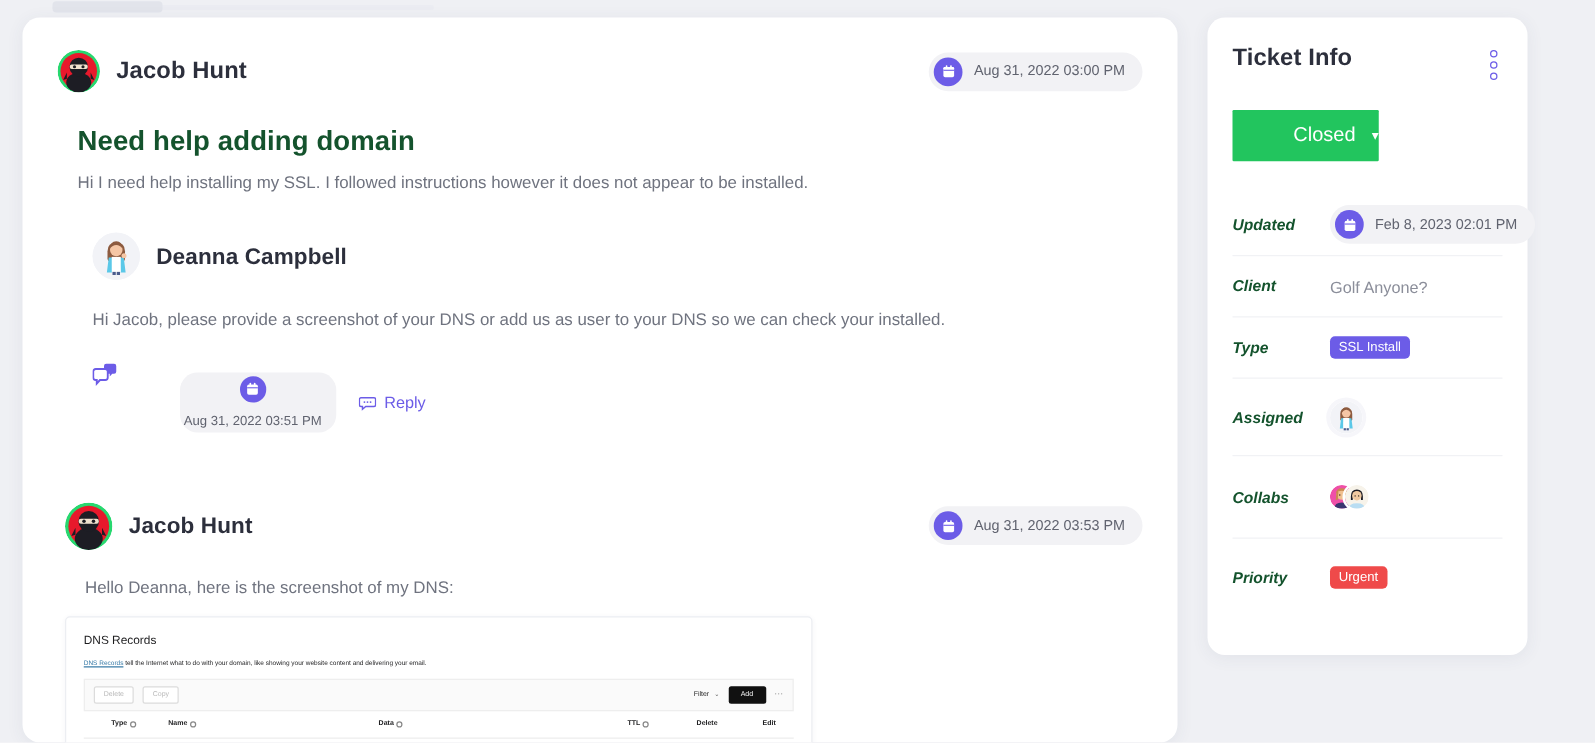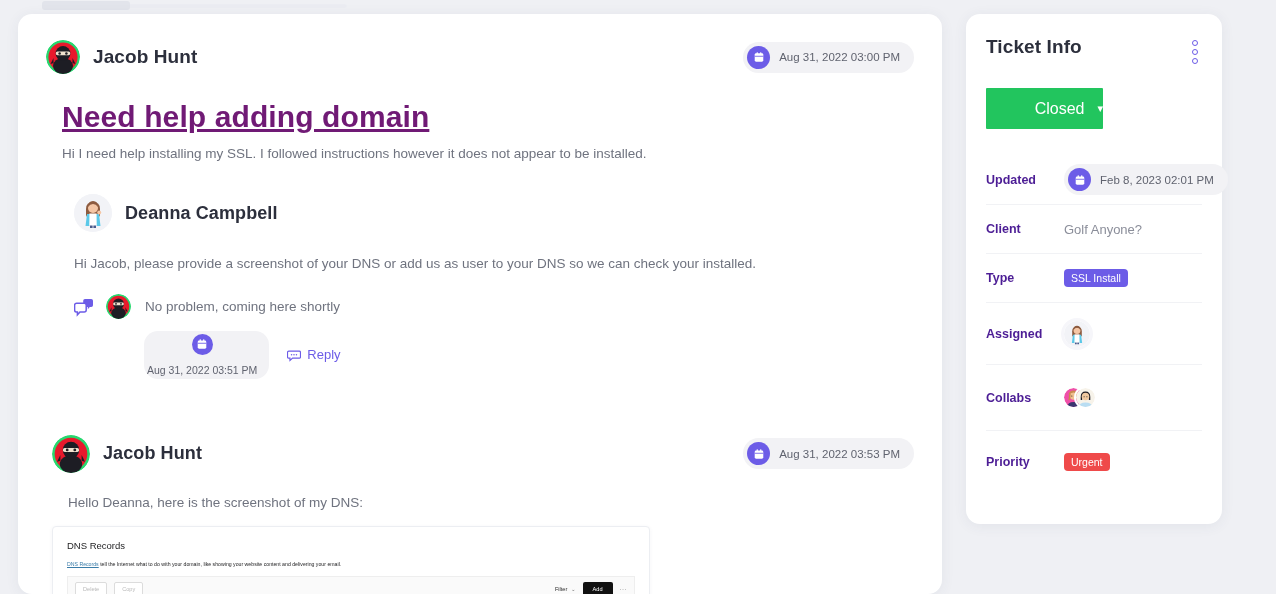--- a/index.html
+++ b/index.html
@@ -58,22 +58,22 @@
   }
   .date-pill .cal svg { width: 12px; height: 12px; display: block; }
   .date-pill .txt { font-size: 11.5px; color: #60636f; white-space: nowrap; }
   .date-pill.small { padding: 3px 12px 3px 3px; border-radius: 14px; flex-direction: column; }
   .date-pill.small .cal { width: 21px; height: 21px; }
   .date-pill.small .txt { font-size: 10.5px; }
 
   
   .root-msg { padding: 26px 28px 0 28px; }
   .ticket-title {
-    font-size: 30px; font-weight: 700; color: #701a75;
-    margin: 26px 0 0 16px; letter-spacing: .1px; text-decoration: underline;
+    font-size: 22px; font-weight: 700; color: #14532d;
+    margin: 26px 0 0 16px; letter-spacing: .1px;
   }
   .ticket-body {
     font-size: 13.5px; color: #6f737f; margin: 10px 0 0 16px; line-height: 1.5;
   }
 
   
   .reply-block { padding: 0 28px 0 56px; margin-top: 30px; }
   .reply-text { font-size: 13.5px; color: #6f737f; margin-top: 22px; line-height: 1.5; }
 
   .subreply { display: flex; align-items: flex-start; gap: 12px; margin-top: 19px; }
@@ -150,21 +150,21 @@
     font-size: 16px; font-family: "Liberation Sans", sans-serif;
   }
   .status-btn .chev { font-size: 11px; }
 
   .info-rows { margin-top: 26px; }
   .info-row {
     display: flex; align-items: center; min-height: 49px;
     border-top: 1px solid #f1f2f5;
   }
   .info-row:first-child { border-top: 0; }
-  .info-label { width: 78px; font-size: 12.5px; font-weight: 700; color: #4c1d95; flex: none; }
+  .info-label { width: 78px; font-size: 12.5px; font-weight: 700; color: #14532d; flex: none; font-style: italic; }
   .info-value { font-size: 13px; color: #8b8e9a; display: flex; align-items: flex-end; }
 
   .chip { font-size: 10.5px; color: #fff; border-radius: 4px; padding: 3px 7px; }
   .chip.type { background: #6c5ce7; }
   .chip.priority { background: #ef4a4a; }
 
   .assigned-av {
     width: 26px; height: 26px; border-radius: 50%; overflow: hidden;
     box-shadow: 0 0 0 3px #f6f6fa;
   }
@@ -242,36 +242,20 @@
       <div class="reply-text">Hi Jacob, please provide a screenshot of your DNS or add us as user to your DNS so we can check your installed.</div>
 
       <div class="subreply">
         <span class="bubble-icon">
           <svg viewBox="0 0 20 20" xmlns="http://www.w3.org/2000/svg">
             <path d="M11 2 h6.2 a1.8 1.8 0 0 1 1.8 1.8 v4.4 a1.8 1.8 0 0 1 -1.8 1.8 h-1.4 l-2 2.2 v-2.2 h-2.8 a1.8 1.8 0 0 1 -1.8 -1.8 v-4.4 A1.8 1.8 0 0 1 11 2 Z" fill="#6c5ce7"></path>
             <path d="M2.6 6.2 h7.6 a2 2 0 0 1 2 2 v4.8 a2 2 0 0 1 -2 2 h-4.2 l-2.6 2.8 v-2.8 h-0.8 a2 2 0 0 1 -2 -2 v-4.8 a2 2 0 0 1 2 -2 Z" fill="#fff" stroke="#6c5ce7" stroke-width="1.5"></path>
           </svg>
         </span>
         <div class="subreply-main">
-          <div class="subreply-row">
-            <div class="avatar" style="width:25px;height:25px;">
-              <svg viewBox="0 0 34 34" xmlns="http://www.w3.org/2000/svg">
-                <circle cx="17" cy="17" r="17" fill="#27d86f"></circle>
-                <circle cx="17" cy="17" r="14.6" fill="#e8192c"></circle>
-                <ellipse cx="17" cy="26" rx="10" ry="8" fill="#1d1d24"></ellipse>
-                <circle cx="17" cy="13.5" r="7.4" fill="#1d1d24"></circle>
-                <rect x="9.8" y="11.6" width="14.4" height="3.6" rx="1.6" fill="#f1e2cf"></rect>
-                <circle cx="13.6" cy="13.4" r="1.25" fill="#1d1d24"></circle>
-                <circle cx="20.4" cy="13.4" r="1.25" fill="#1d1d24"></circle>
-                <path d="M7.5 18 L4.5 24 L7.5 23 Z" fill="#1d1d24"></path>
-                <path d="M26.5 18 L29.5 24 L26.5 23 Z" fill="#1d1d24"></path>
-              </svg>
-            </div>
-            <span class="subreply-text">No problem, coming here shortly</span>
-          </div>
           <div class="subreply-meta">
             <div class="date-pill small">
               <span class="cal">
                 <svg viewBox="0 0 14 14" xmlns="http://www.w3.org/2000/svg">
                   <rect x="2" y="3" width="10" height="9.5" rx="1.6" fill="#fff"></rect>
                   <rect x="2" y="5.6" width="10" height="1" fill="#6c5ce7"></rect>
                   <rect x="4.2" y="1.4" width="1.5" height="2.6" rx=".7" fill="#fff"></rect>
                   <rect x="8.3" y="1.4" width="1.5" height="2.6" rx=".7" fill="#fff"></rect>
                 </svg>
               </span>

